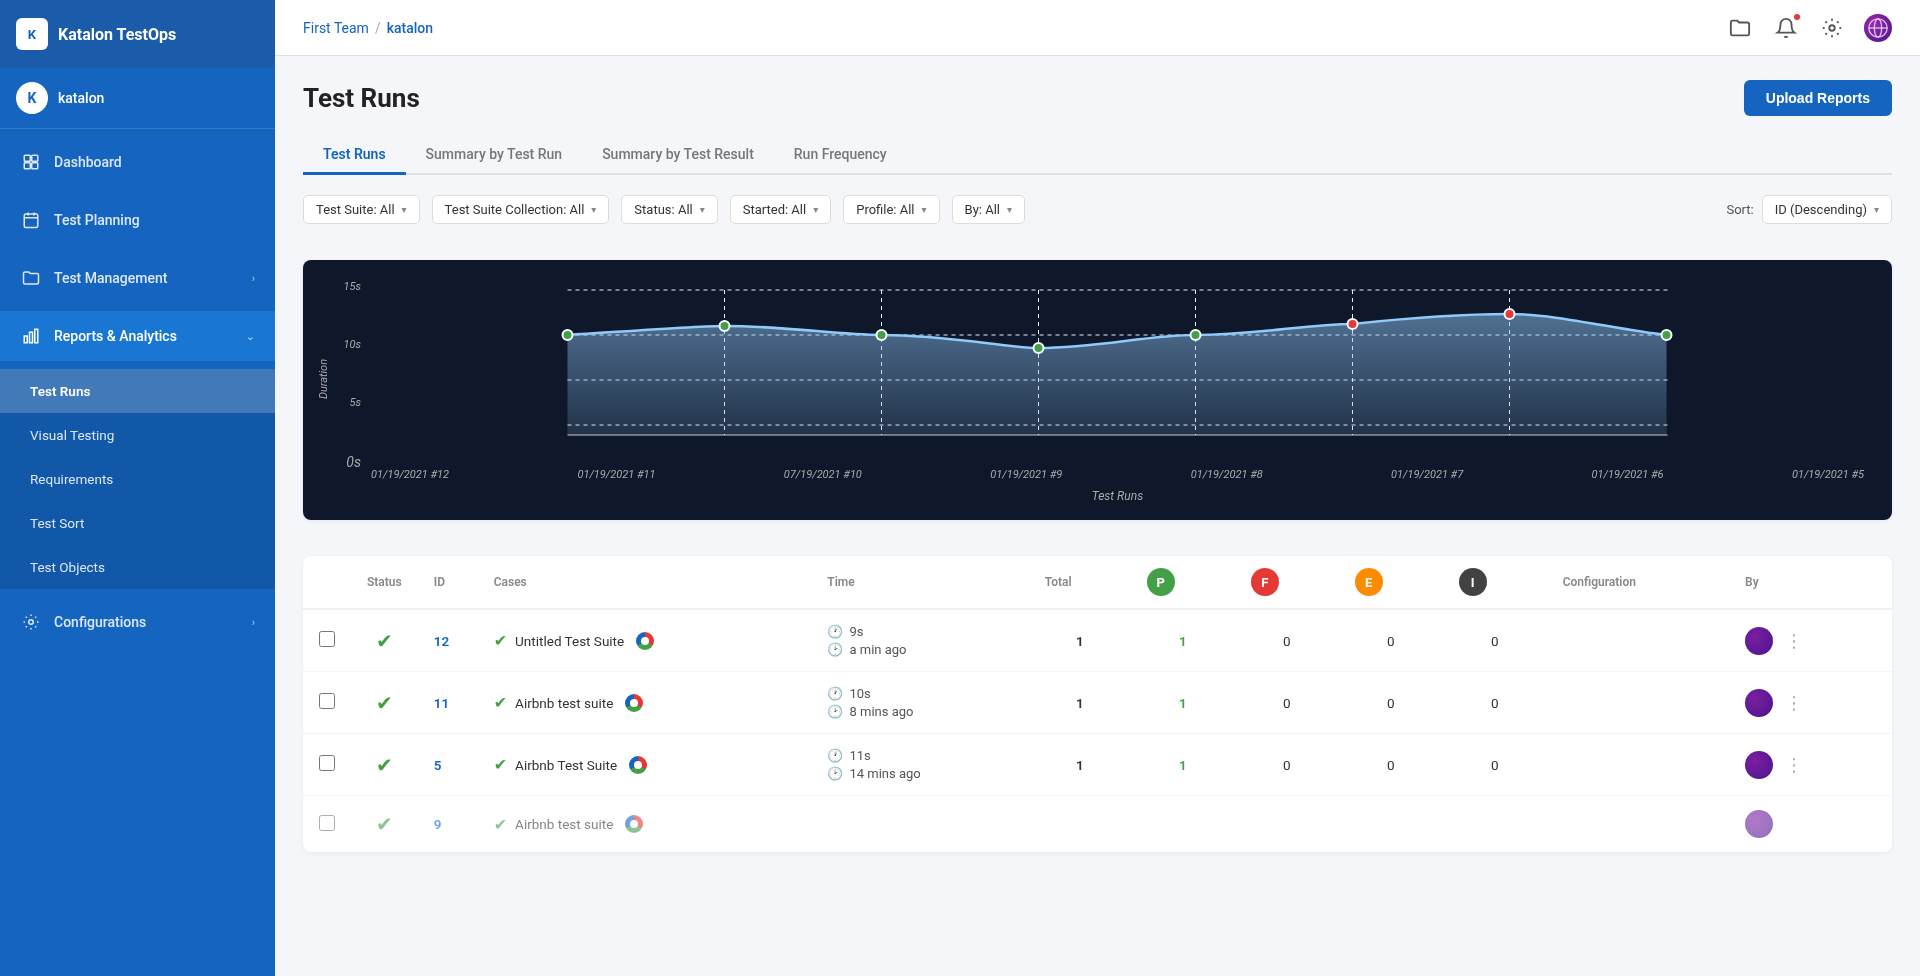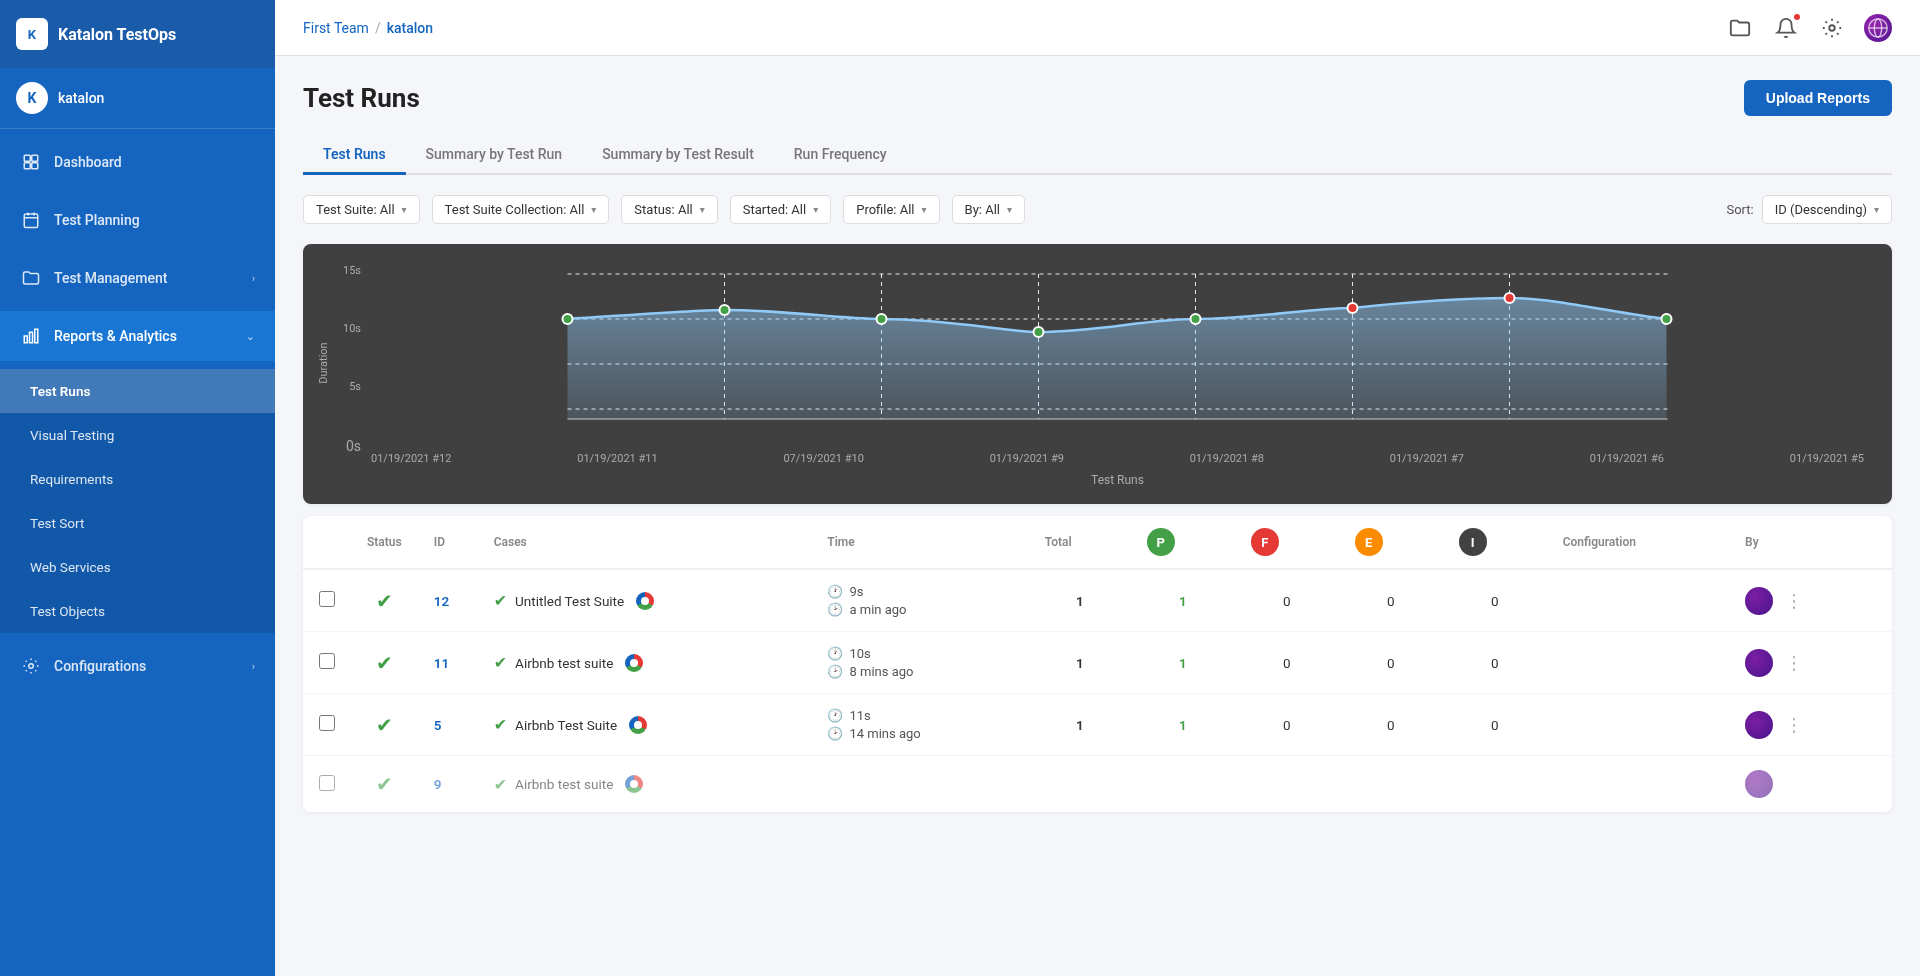--- a/index.html
+++ b/index.html
@@ -49,28 +49,28 @@
     .page-header { display: flex; align-items: center; justify-content: space-between; margin-bottom: 20px; }
     .page-title { font-size: 26px; font-weight: 700; color: #222; }
     .upload-btn { background: #1565c0; color: #fff; border: none; border-radius: 6px; padding: 10px 22px; font-size: 14px; font-weight: 600; cursor: pointer; }
 
     
     .tabs { display: flex; border-bottom: 2px solid #e0e0e0; margin-bottom: 20px; }
     .tab { padding: 10px 20px; font-size: 14px; font-weight: 500; color: #777; cursor: pointer; border-bottom: 3px solid transparent; margin-bottom: -2px; }
     .tab.active { color: #1565c0; border-bottom-color: #1565c0; font-weight: 600; }
 
     
-    .filters { display: flex; align-items: center; gap: 12px; margin-bottom: 20px; flex-wrap: wrap; }
+    .filters { display: flex; align-items: center; gap: 12px; margin-bottom: 36px; flex-wrap: wrap; }
     .filter-select { display: flex; align-items: center; gap: 5px; background: #fff; border: 1px solid #ddd; border-radius: 5px; padding: 6px 12px; font-size: 13px; color: #333; cursor: pointer; }
     .filter-chevron { font-size: 10px; color: #888; margin-left: 2px; }
     .sort-section { margin-left: auto; display: flex; align-items: center; gap: 8px; font-size: 13px; color: #555; }
     .sort-select { display: flex; align-items: center; gap: 5px; background: #fff; border: 1px solid #ddd; border-radius: 5px; padding: 6px 12px; font-size: 13px; color: #333; cursor: pointer; }
 
     
-    .chart-card { background: #404040; border-radius: 8px; padding: 20px 28px; margin-bottom: 12px; box-shadow: 0 1px 4px rgba(0,0,0,0.06); }
+    .chart-card { background: #0f172a; border-radius: 8px; padding: 20px 28px; margin-bottom: 36px; box-shadow: 0 1px 4px rgba(0,0,0,0.06); font-style: italic; }
     .chart-area { position: relative; height: 220px; }
 
     
     .table-card { background: #fff; border-radius: 8px; box-shadow: 0 1px 4px rgba(0,0,0,0.06); overflow: hidden; }
     .table { width: 100%; border-collapse: collapse; }
     .table th { padding: 12px 16px; text-align: left; font-size: 12px; font-weight: 600; color: #888; border-bottom: 2px solid #f0f0f0; white-space: nowrap; }
     .table td { padding: 14px 16px; font-size: 13.5px; color: #333; border-bottom: 1px solid #f5f5f5; vertical-align: middle; }
     .table tr:last-child td { border-bottom: none; }
     .check-col { width: 40px; text-align: center; }
     .status-col { width: 60px; text-align: center; }
@@ -169,23 +169,20 @@
           <span>Test Runs</span>
         </div>
         <div class="sidebar-item sub">
           <span>Visual Testing</span>
         </div>
         <div class="sidebar-item sub">
           <span>Requirements</span>
         </div>
         <div class="sidebar-item sub">
           <span>Test Sort</span>
-        </div>
-        <div class="sidebar-item sub">
-          <span>Web Services</span>
         </div>
         <div class="sidebar-item sub">
           <span>Test Objects</span>
         </div>
       </div>
 
       <div class="sidebar-item">
         <div class="sidebar-item-icon">
           <svg viewBox="0 0 24 24">
               <circle cx="12" cy="12" r="3"></circle>

